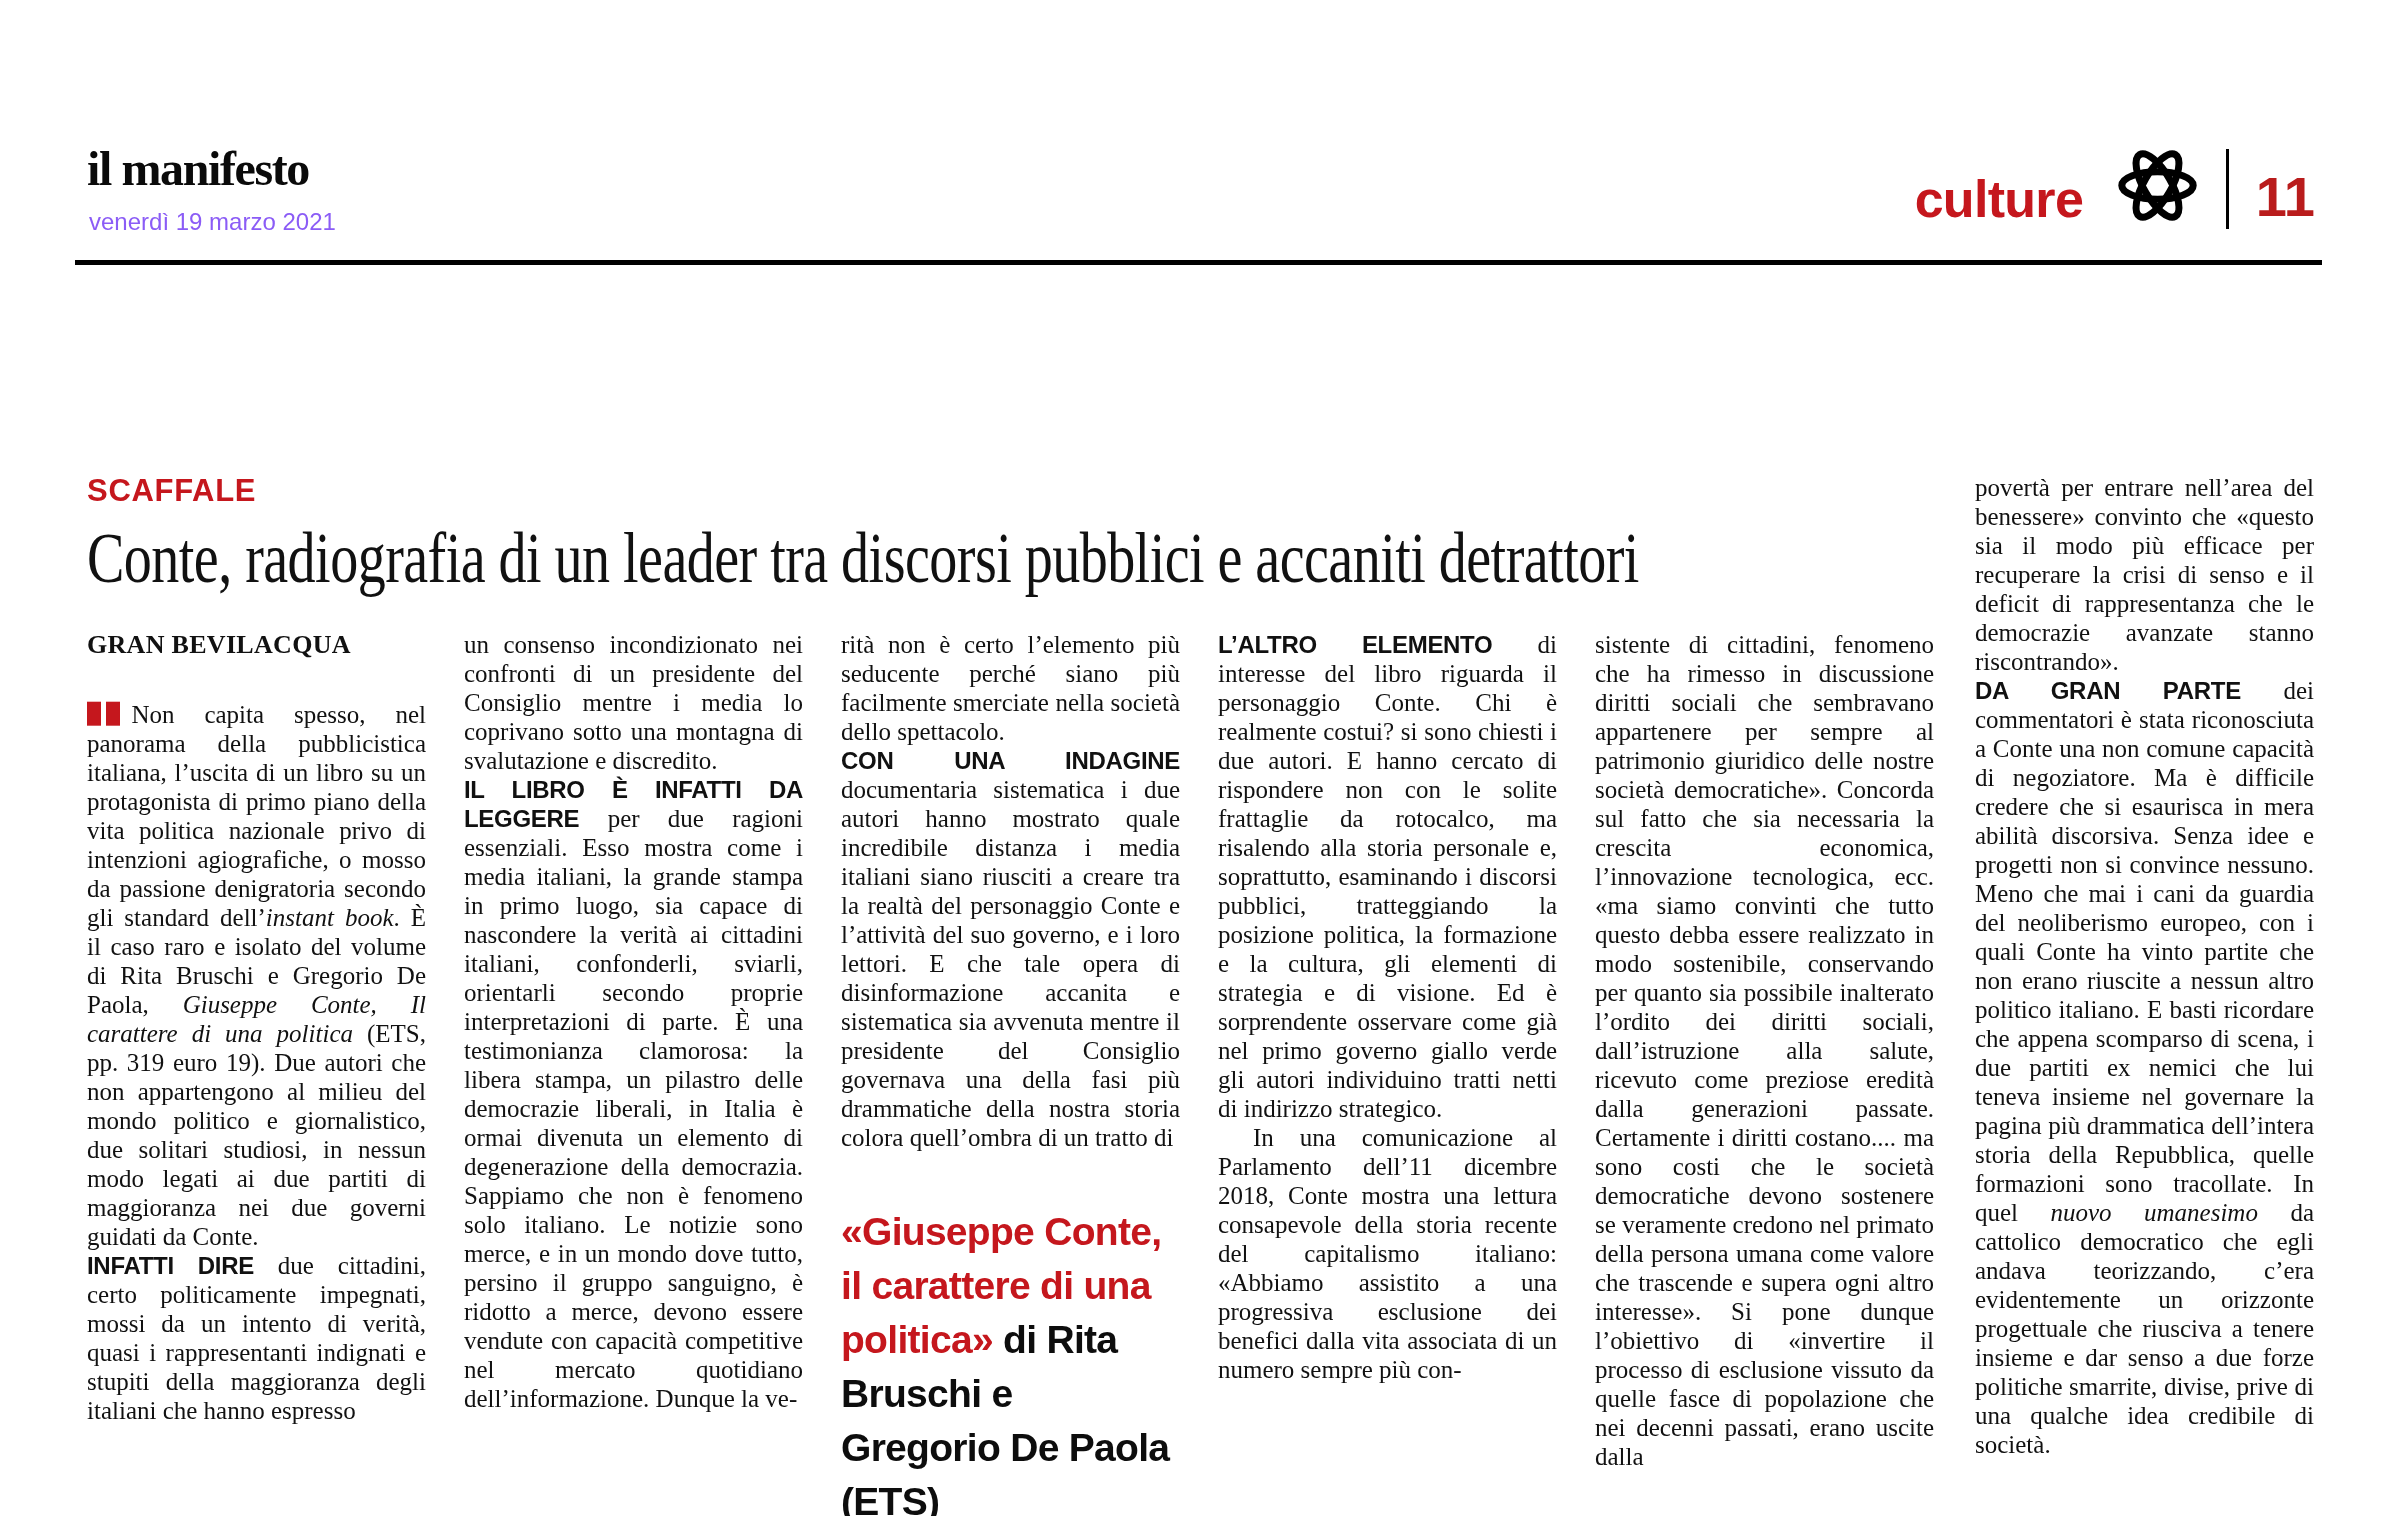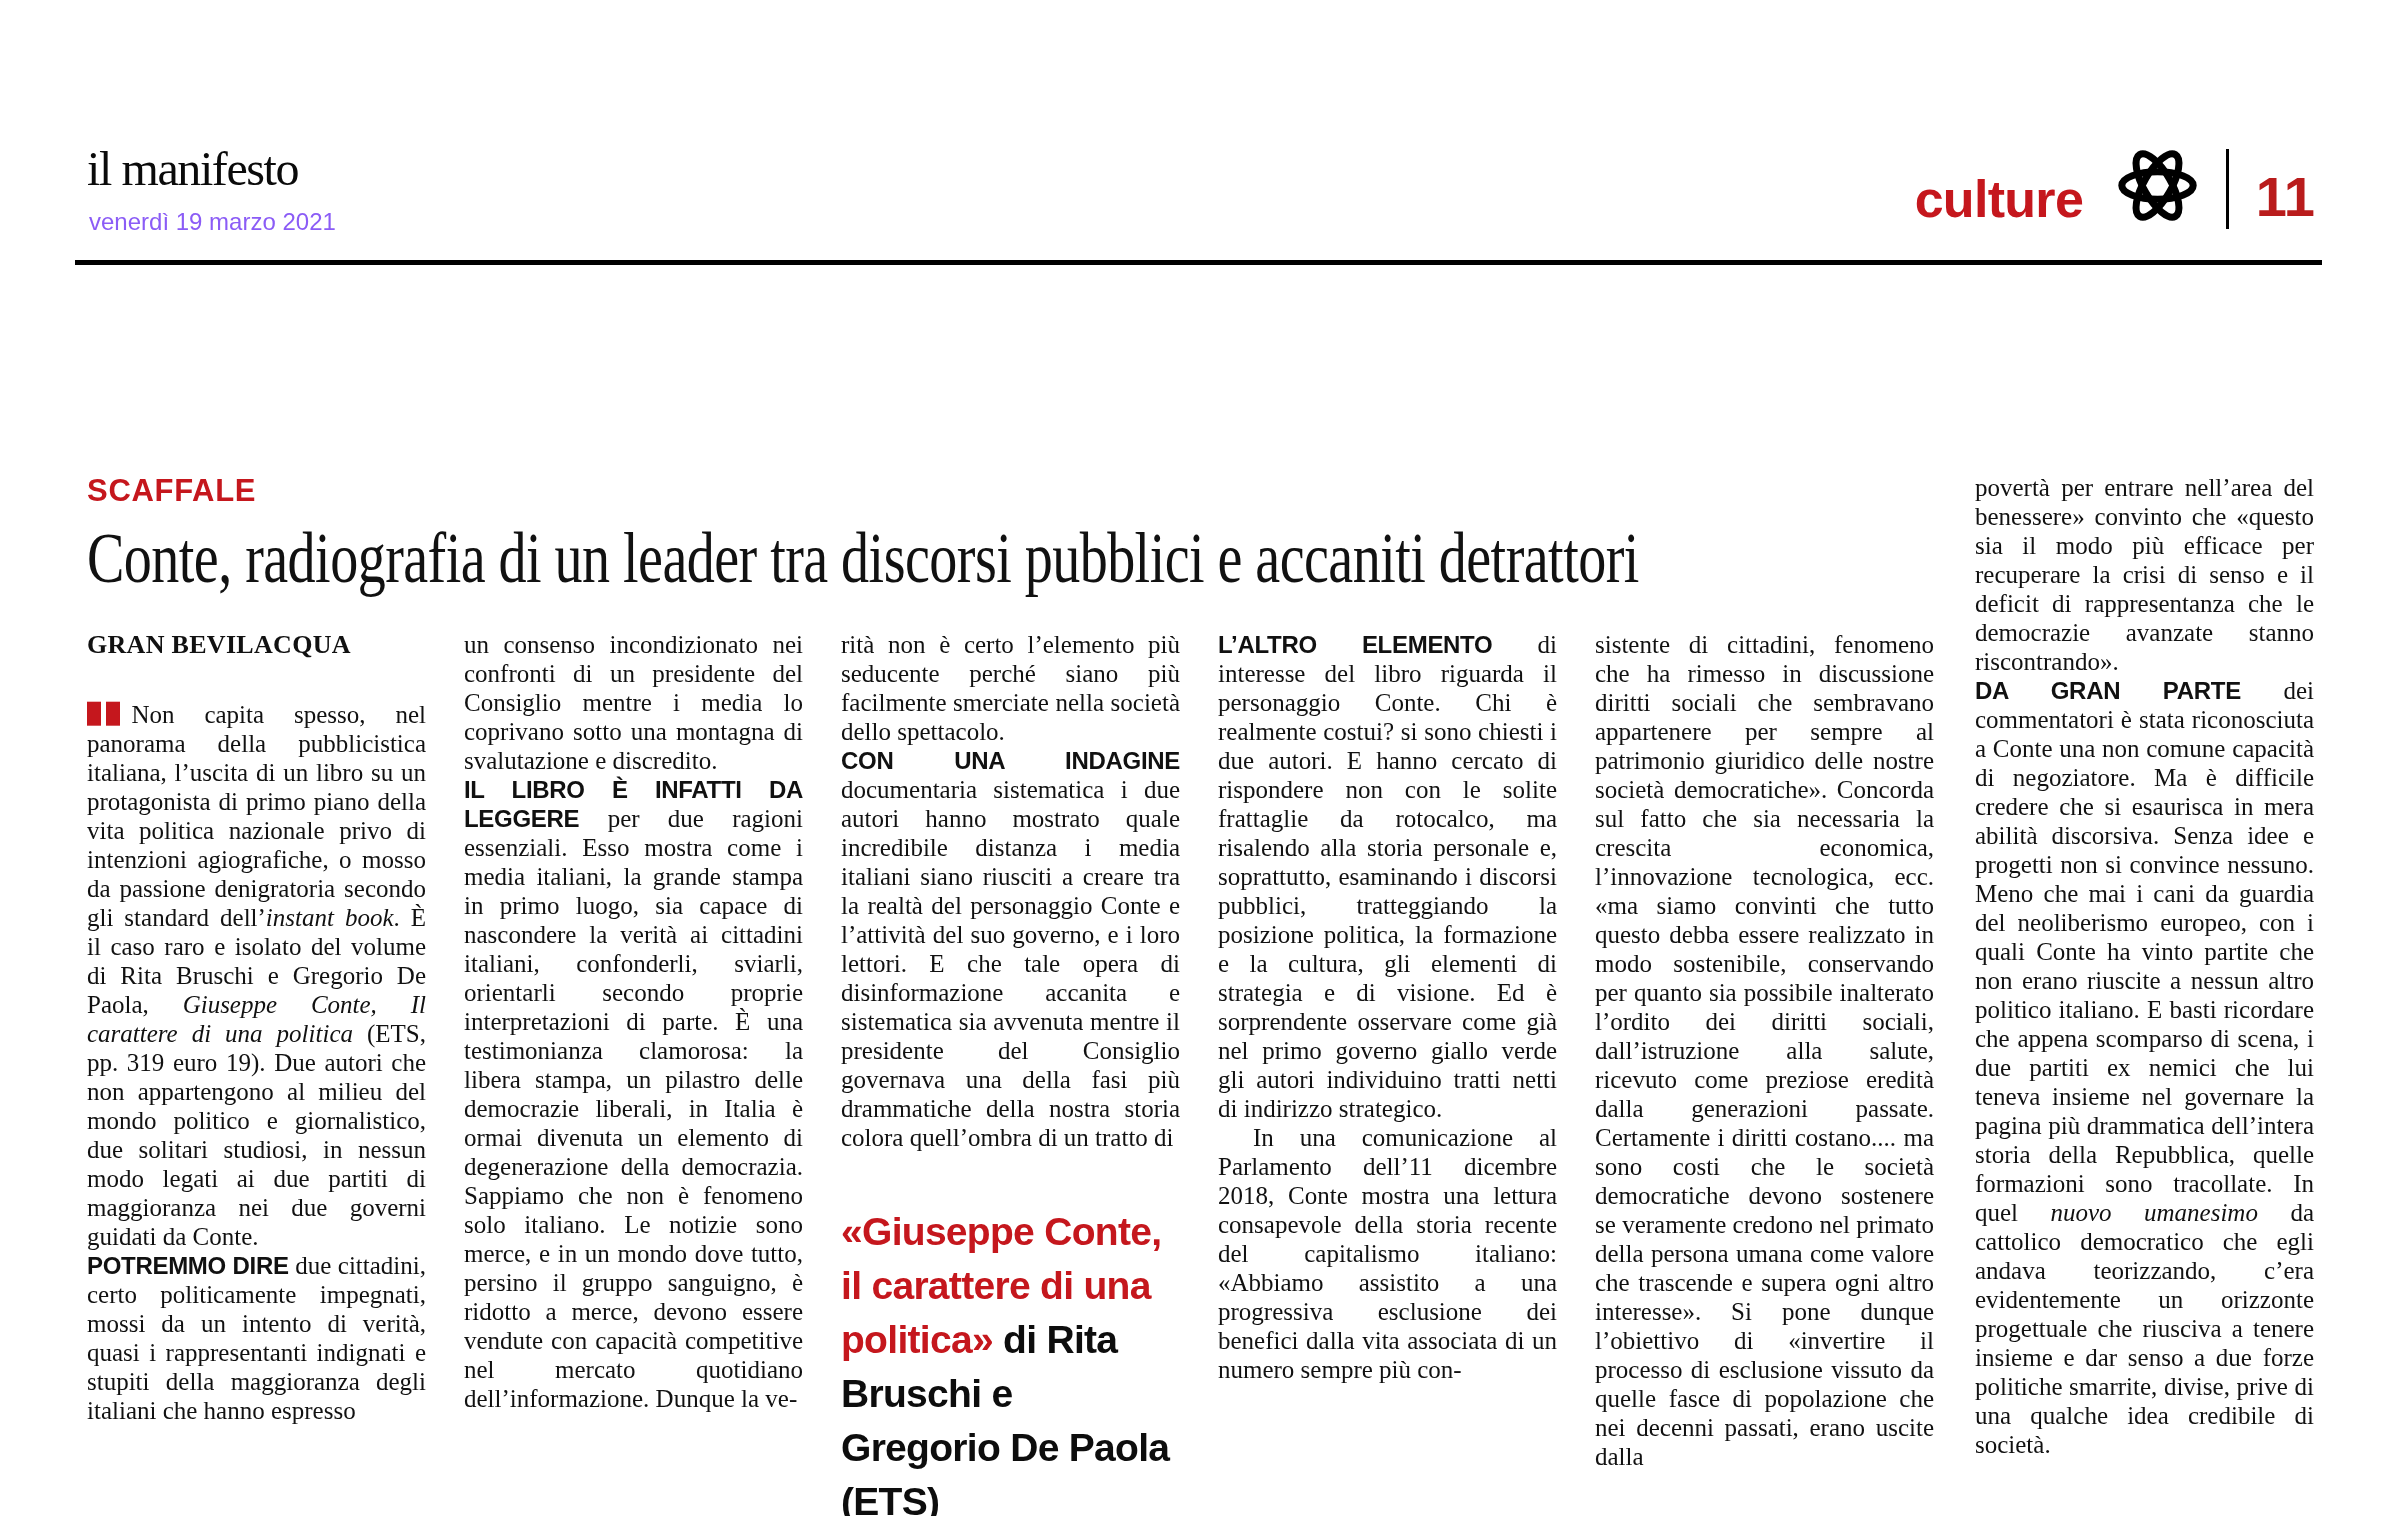--- a/index.html
+++ b/index.html
@@ -9,21 +9,21 @@
     background: #ffffff;
     color: #111111;
     font-family: "Liberation Serif", serif;
     overflow: hidden;
   }
 
   
   .logo {
     position: absolute; left: 87px; top: 141px;
     font-family: "Liberation Serif", serif;
-    font-weight: normal; font-size: 48px; letter-spacing: -1.4px; color: #0a0a0a;
+    font-weight: bold; font-size: 48px; letter-spacing: -1.4px; color: #0a0a0a;
   }
   .date {
     position: absolute; left: 89px; top: 208px;
     font-family: "Liberation Sans", sans-serif;
     font-size: 24px; color: #8b5cf6;
   }
   .section-row {
     position: absolute; right: 86px; top: 144px;
     display: flex; align-items: flex-end;
   }
@@ -123,21 +123,21 @@
   <div class="article-flex">
     <div class="main-left">
       <div class="kicker" style="color: rgb(197, 23, 29);">SCAFFALE</div>
       <h1 class="headline"><span class="hl-inner">Conte, radiografia di un leader tra discorsi pubblici e accaniti detrattori</span></h1>
 
       <div class="columns-row">
         <div class="col">
           <div class="byline">GRAN BEVILACQUA</div>
           <div>
               <p class="body-p"><span class="red-marker"><i style="background: rgb(197, 23, 29);"></i><i style="background: rgb(197, 23, 29);"></i></span><span class="seg-plain">Non capita spesso, nel panorama della pubblicistica italiana, l’uscita di un libro su un protagonista di primo piano della vita politica nazionale privo di intenzioni agiografiche, o mosso da passione denigratoria secondo gli standard dell’</span><span class="seg-italic">instant book</span><span class="seg-plain">. È il caso raro e isolato del volume di Rita Bruschi e Gregorio De Paola, </span><span class="seg-italic">Giuseppe Conte, Il carattere di una politica</span><span class="seg-plain"> (ETS, pp. 319 euro 19). Due autori che non appartengono al milieu del mondo politico e giornalistico, due solitari studiosi, in nessun modo legati ai due partiti di maggioranza nei due governi guidati da Conte.</span></p>
-              <p class="body-p"><span class="seg-lead">POTREMMO DIRE </span><span class="seg-plain">due cittadini, certo politicamente impegnati, mossi da un intento di verità, quasi i rappresentanti indignati e stupiti della maggioranza degli italiani che hanno espresso</span></p>
+              <p class="body-p"><span class="seg-lead">INFATTI DIRE </span><span class="seg-plain">due cittadini, certo politicamente impegnati, mossi da un intento di verità, quasi i rappresentanti indignati e stupiti della maggioranza degli italiani che hanno espresso</span></p>
             </div>
         </div>
         <div class="col">
             <div>
               <p class="body-p"><span class="seg-plain">un consenso incondizionato nei confronti di un presidente del Consiglio mentre i media lo coprivano sotto una montagna di svalutazione e discredito.</span></p>
               <p class="body-p"><span class="seg-lead">IL LIBRO È INFATTI DA LEGGERE </span><span class="seg-plain">per due ragioni essenziali. Esso mostra come i media italiani, la grande stampa in primo luogo, sia capace di nascondere la verità ai cittadini italiani, confonderli, sviarli, orientarli secondo proprie interpretazioni di parte. È una testimonianza clamorosa: la libera stampa, un pilastro delle democrazie liberali, in Italia è ormai divenuta un elemento di degenerazione della democrazia. Sappiamo che non è fenomeno solo italiano. Le notizie sono merce, e in un mondo dove tutto, persino il gruppo sanguigno, è ridotto a merce, devono essere vendute con capacità competitive nel mercato quotidiano dell’informazione. Dunque la ve-</span></p>
             </div>
           </div>
         <div class="col">
           <div>

